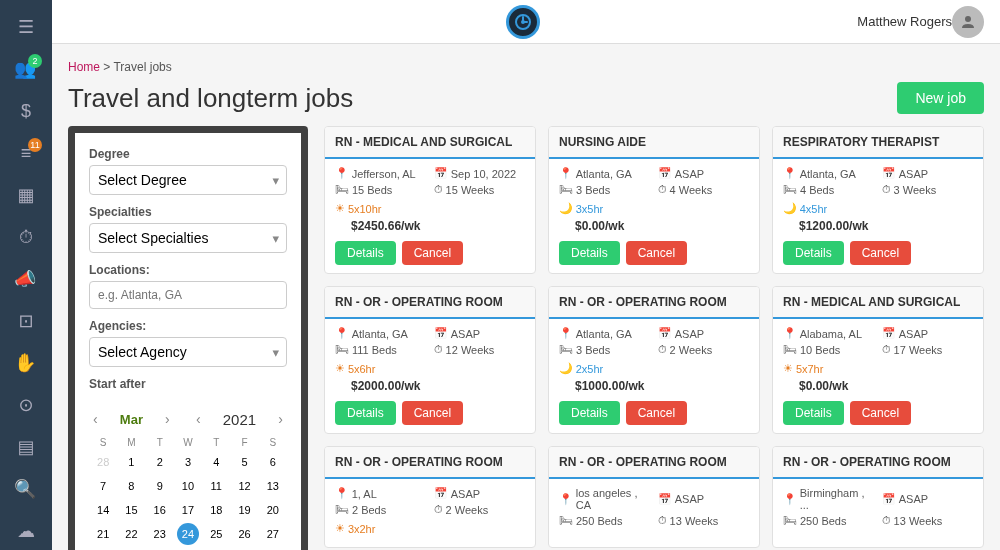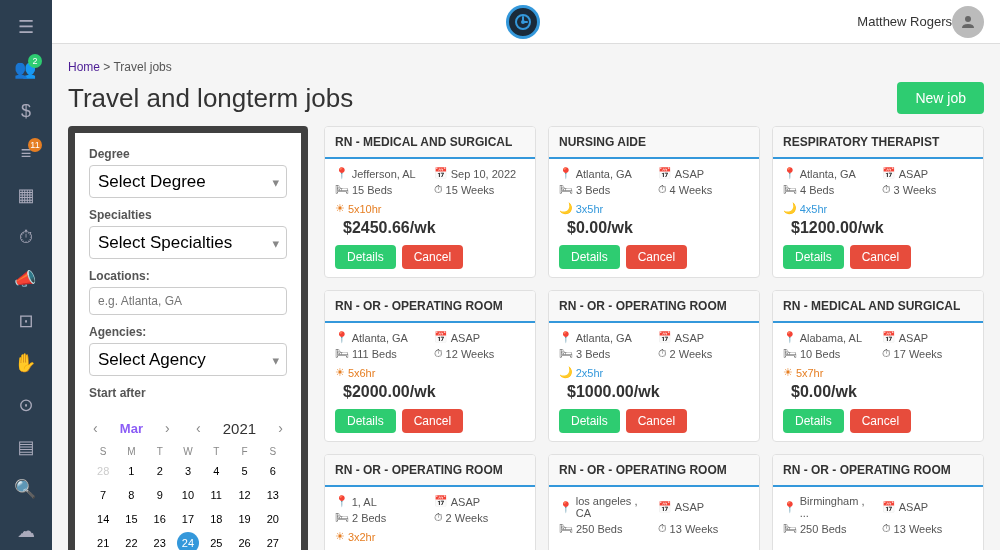--- a/index.html
+++ b/index.html
@@ -78,21 +78,21 @@
       flex: 1;
       overflow-y: auto;
       padding: 16px;
       display: flex;
       flex-direction: column;
     }
 
     .breadcrumb {
       font-size: 12px; color: #888; margin-bottom: 8px;
     }
-    .breadcrumb a { color: #4c1d95; text-decoration: none; }
+    .breadcrumb a { color: #be185d; text-decoration: none; }
     .breadcrumb span { color: #555; }
 
     .page-header {
       display: flex; align-items: center; justify-content: space-between; margin-bottom: 12px;
     }
     .page-title {
       font-size: 26px; font-weight: 300; color: #333;
     }
     .btn-new-job {
       background: #2ecc71; color: #fff; border: none; border-radius: 4px;
@@ -115,40 +115,40 @@
       height: fit-content;
     }
     .filter-label {
       font-size: 12px; font-weight: bold; color: #555; margin-bottom: 4px;
     }
     .filter-select-wrap {
       position: relative; margin-bottom: 10px;
     }
     .filter-select-wrap select {
       width: 100%; padding: 6px 8px; border: 1px solid #ccc; border-radius: 4px;
-      font-size: 17px; background: #fff; appearance: none; cursor: pointer;
+      font-size: 14px; background: #fff; appearance: none; cursor: pointer;
     }
     .filter-select-wrap::after {
       content: '▾'; position: absolute; right: 8px; top: 50%; transform: translateY(-50%);
       pointer-events: none; color: #888;
     }
     .filter-input {
       width: 100%; padding: 6px 8px; border: 1px solid #ccc; border-radius: 4px;
       font-size: 12px; margin-bottom: 10px;
     }
 
     
     .start-after-label { font-size: 12px; font-weight: bold; color: #555; margin-bottom: 18px; }
     .calendar { width: 100%; }
     .cal-header {
       display: flex; align-items: center; justify-content: space-between; margin-bottom: 6px;
     }
     .cal-nav { background: none; border: none; color: #888; cursor: pointer; font-size: 14px; padding: 2px 4px; }
     .cal-month-year { display: flex; gap: 8px; align-items: center; }
-    .cal-month { font-weight: bold; font-size: 13px; color: #8b5cf6; }
+    .cal-month { font-weight: bold; font-size: 13px; color: #4d7c0f; }
     .cal-year { font-size: 15px; color: #333; }
     .cal-grid { display: grid; grid-template-columns: repeat(7, 1fr); text-align: center; }
     .cal-day-name { font-size: 10px; color: #888; padding: 2px 0; }
     .cal-day {
       font-size: 11px; padding: 3px 2px; cursor: pointer; border-radius: 50%;
       width: 22px; height: 22px; display: flex; align-items: center; justify-content: center;
       margin: 1px auto;
     }
     .cal-day.today { background: #3498db; color: #fff; border-radius: 50%; }
     .cal-day.other-month { color: #ccc; }
@@ -178,21 +178,21 @@
     }
     .job-card-body { padding: 8px 10px; }
     .job-meta {
       display: grid; grid-template-columns: 1fr 1fr; gap: 3px 8px; margin-bottom: 6px;
     }
     .job-meta-item {
       display: flex; align-items: center; gap: 3px; font-size: 11px; color: #555;
     }
     .job-meta-icon { font-size: 11px; }
     .job-rate {
-      font-size: 16px; font-weight: bold; color: #333; margin: 4px 8px 8px;
+      font-size: 12px; font-weight: bold; color: #333; margin: 4px 16px 8px;
     }
     .job-actions {
       display: flex; gap: 6px;
     }
     .btn-details {
       background: #2ecc71; color: #fff; border: none; border-radius: 4px;
       padding: 5px 12px; font-size: 12px; cursor: pointer;
     }
     .btn-cancel {
       background: #e74c3c; color: #fff; border: none; border-radius: 4px;

